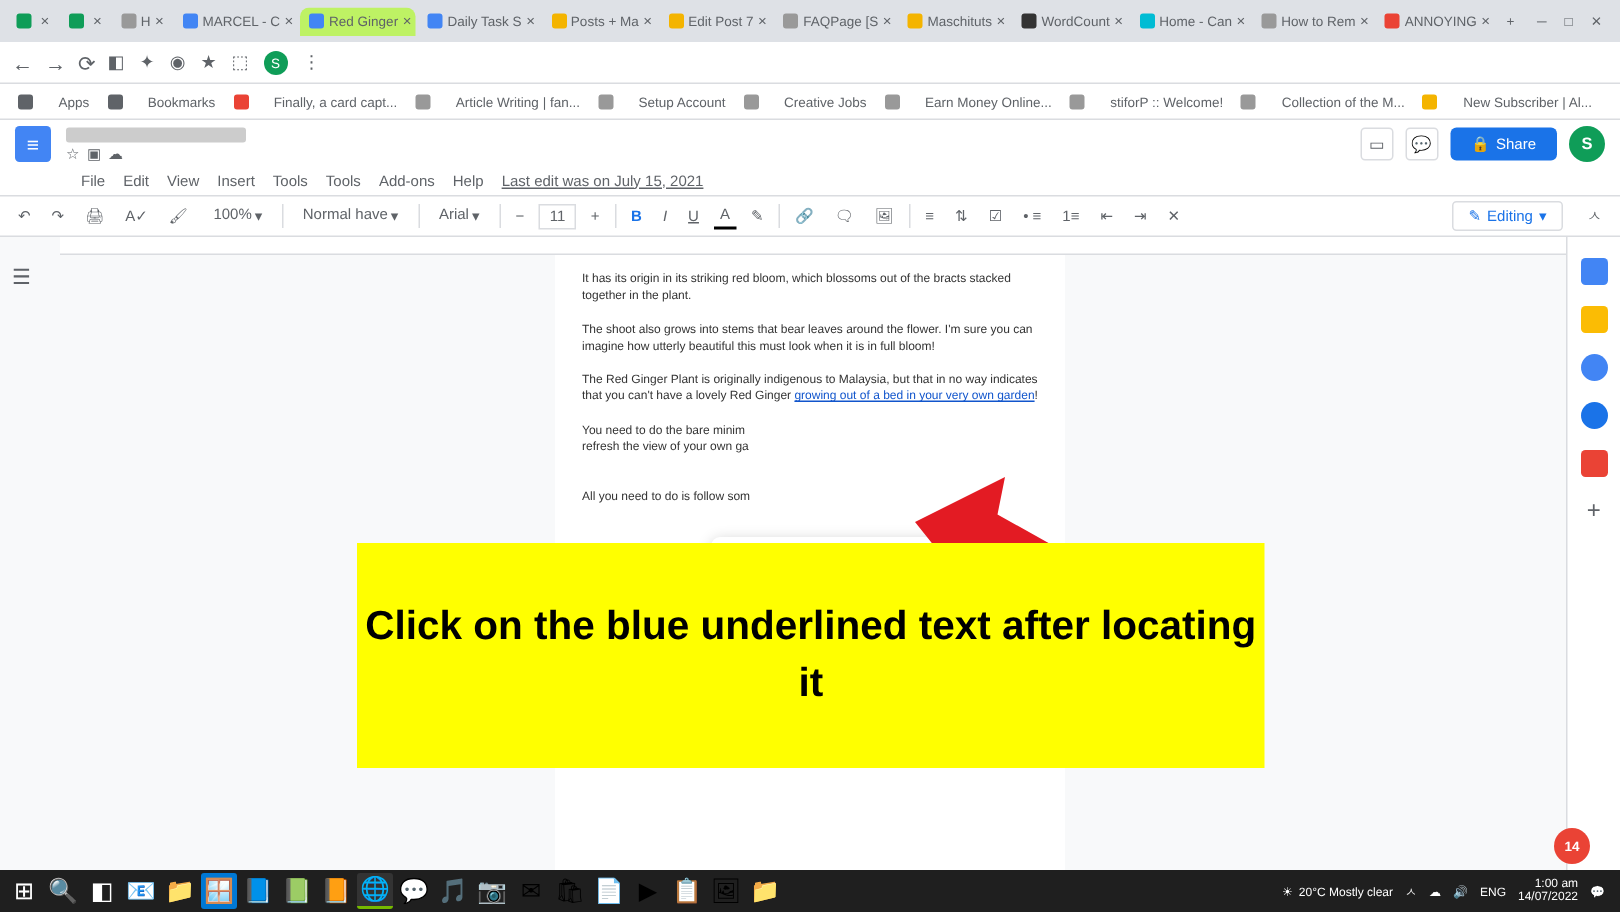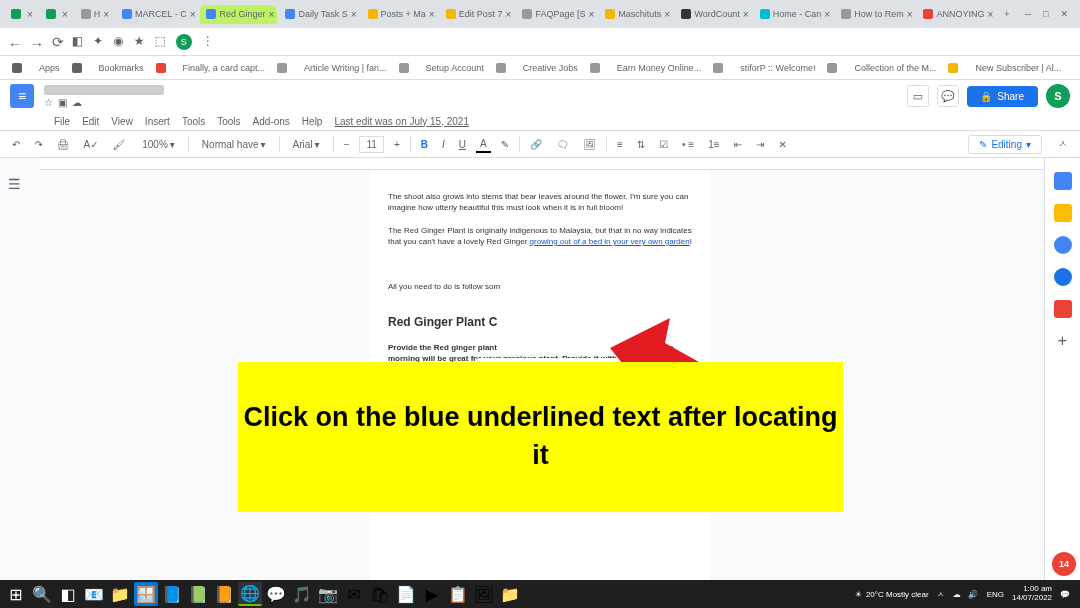--- a/index.html
+++ b/index.html
@@ -49,21 +49,21 @@
 .arrow svg{width:190px;height:130px}
 .yellow-box{position:absolute;top:362px;left:238px;width:605px;height:150px;background:#ffff00;display:flex;align-items:center;justify-content:center;text-align:center;font-size:27px;font-weight:bold;color:#000;padding:4px;z-index:20;line-height:1.4}
 .side-rail{position:absolute;right:0;top:0;width:36px;height:100%;background:#fff;border-left:1px solid #dadce0;display:flex;flex-direction:column;align-items:center;gap:14px;padding-top:14px}
 .rail-ico{width:18px;height:18px;border-radius:3px}
 .left-rail{position:absolute;left:8px;top:18px;width:22px}
 .outline-ico{width:18px;height:18px;color:#5f6368;font-size:14px}
 .taskbar{position:absolute;bottom:0;left:0;right:0;height:28px;background:#1f1f1f;display:flex;align-items:center;padding:0 4px;gap:2px}
 .tb-item{width:24px;height:24px;display:flex;align-items:center;justify-content:center;border-radius:2px}
 .tb-right{margin-left:auto;display:flex;align-items:center;gap:8px;color:#fff;font-size:8px;padding-right:6px}
 .weather{display:flex;align-items:center;gap:4px}
-.badge{position:absolute;bottom:32px;right:4px;width:24px;height:24px;background:#ea4335;border-radius:50%;color:#fff;font-size:9px;display:flex;align-items:center;justify-content:center;font-weight:bold}
+.badge{position:absolute;bottom:32px;right:20px;width:24px;height:24px;background:#ea4335;border-radius:50%;color:#fff;font-size:9px;display:flex;align-items:center;justify-content:center;font-weight:bold}
 </style>
 </head>
 <body>
 
 <div class="chrome-top">
   <div id="tabs-container" style="display:flex;overflow:hidden;flex:1">
       <div class="tab inactive">
         <span class="tab-ico" style="background:#0f9d58"></span>
         <span></span>
         <span class="tab-x">×</span>
@@ -286,24 +286,24 @@
   <span class="tb-btn" style="margin-left:6px">ㅅ</span>
 </div>
 
 <div class="doc-area">
   <div class="ruler"></div>
   <div class="left-rail">
       <div class="outline-ico">☰</div>
     </div>
 
   <div class="page">
-    <br>
+    <p>It has its origin in its striking red bloom, which blossoms out of the bracts stacked together in the plant.</p><br>
     <p>The shoot also grows into stems that bear leaves around the flower. I'm sure you can imagine how utterly beautiful this must look when it is in full bloom!</p><br>
     <p><span>The Red Ginger Plant is originally indigenous to Malaysia, but that in no way indicates that you can't have a lovely Red Ginger </span><span class="link">growing out of a bed in your very own garden</span>!</p><br>
-    <br><br>
+    <p><span>You need to do the bare minim</span><br><span> refresh the view of your own ga</span></p><br><br>
     <p>All you need to do is follow som</p><br><br>
     <p style="font-size:12px;font-weight:bold">Red Ginger Plant C</p><br>
     <p><b><span>Provide the Red ginger plant </span></b><span style="display:inline-block;width:130px"></span><b><span>e sun in the morning will be great for your precious plant. Provide it with nutrient-rich, well-aerated, and well-draining soil. Only water it when the topsoil feels dry to the touch. Thrives in temperatures ranging between  65°F and 75°F (18°C to 24°C).</span></b></p>
     <br><br><br><br><br><br><br><br><br><br><br><br><br><br><br><br><br><br>
     <br>
     <br>
     
   </div>
 
   <div class="link-popup">

